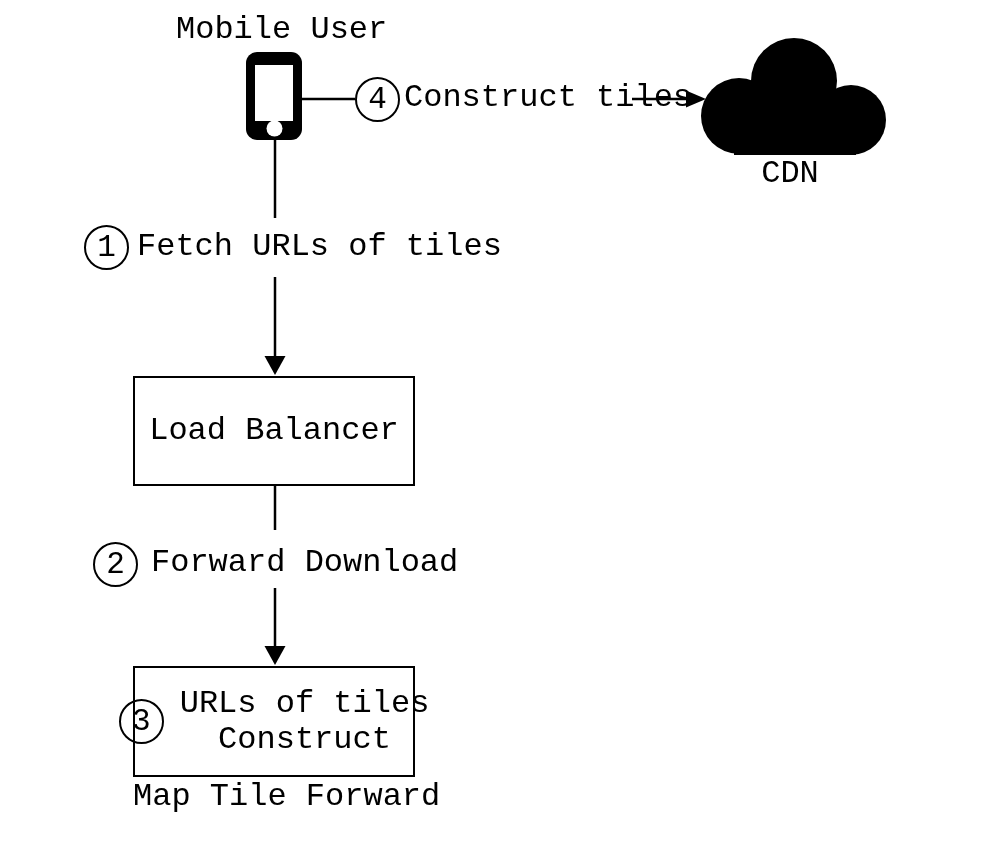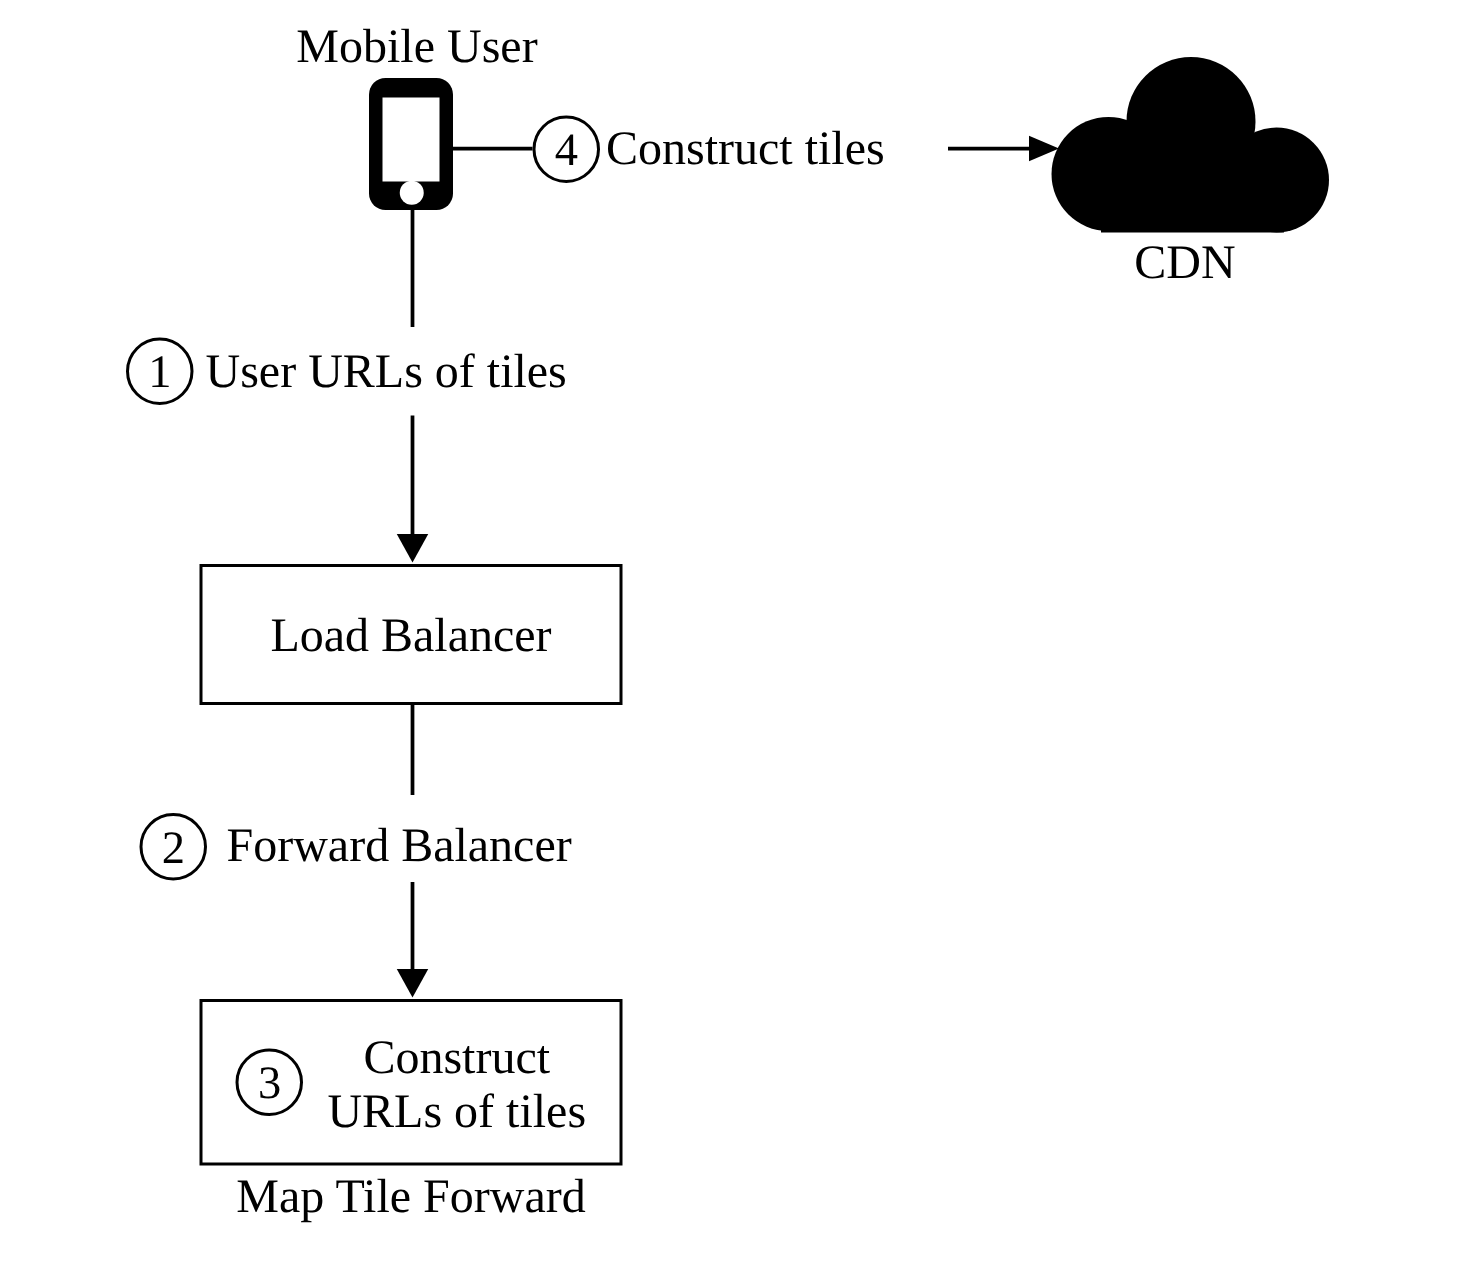--- a/index.html
+++ b/index.html
@@ -6,21 +6,21 @@
     margin: 0;
     padding: 0;
     background: #ffffff;
   }
   .canvas {
     position: relative;
     width: 984px;
     height: 844px;
     background: #ffffff;
     color: #000000;
-    font-family: Liberation Serif, serif;
+    font-family: Liberation Mono, monospace;
     overflow: hidden;
   }
   .abs { position: absolute; }
   .lbl {
     position: absolute;
     font-size: 32px;
     line-height: 36px;
     white-space: nowrap;
     color: #000;
   }
@@ -126,37 +126,37 @@
       <circle cx="94" cy="45" r="43"></circle>
       <circle cx="151" cy="84" r="35"></circle>
       <rect x="34" y="66" width="122" height="53"></rect>
     </g>
   </svg>
   <div class="lbl centered" style="left:738px; top:156px; width:104px;">CDN</div>
 
   <div class="step-circle" style="left:84px; top:225px;">
     <span>1</span>
   </div>
-  <div class="lbl" style="left:137px; top:229px;">User URLs of tiles</div>
+  <div class="lbl" style="left:137px; top:229px;">Fetch URLs of tiles</div>
 
-  <div class="node-box" style="left:133px; top:376px; width:282px; height:94px;justify-content:center;">
+  <div class="node-box" style="left:133px; top:376px; width:282px; height:110px;justify-content:center;">
     <span class="lbl" style="position:static;">Load Balancer</span>
   </div>
 
   <div class="step-circle" style="left:93px; top:542px;">
     <span>2</span>
   </div>
-  <div class="lbl" style="left:151px; top:545px;">Forward Balancer</div>
+  <div class="lbl" style="left:151px; top:545px;">Forward Download</div>
 
   <div class="node-box" style="left:133px; top:666px; width:282px; height:111px;">
     <div class="mts-inner">
       <div class="mts-circle">
         <span>3</span>
       </div>
       <div class="mts-text">
+        <div>URLs of tiles</div>
         <div>Construct</div>
-        <div>URLs of tiles</div>
       </div>
     </div>
   </div>
   <div class="lbl centered" style="left:133px; top:779px; width:282px;">Map Tile Forward</div>
 
 </div>
 
 </body></html>

